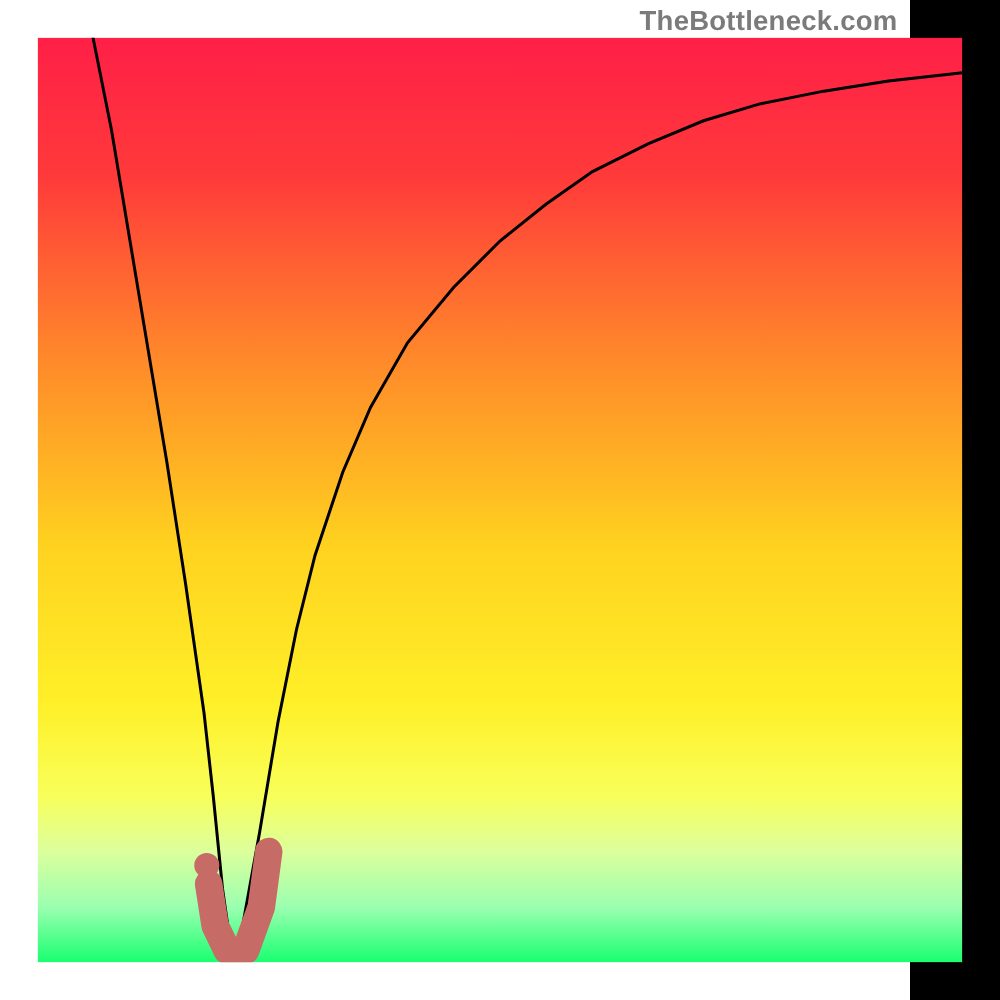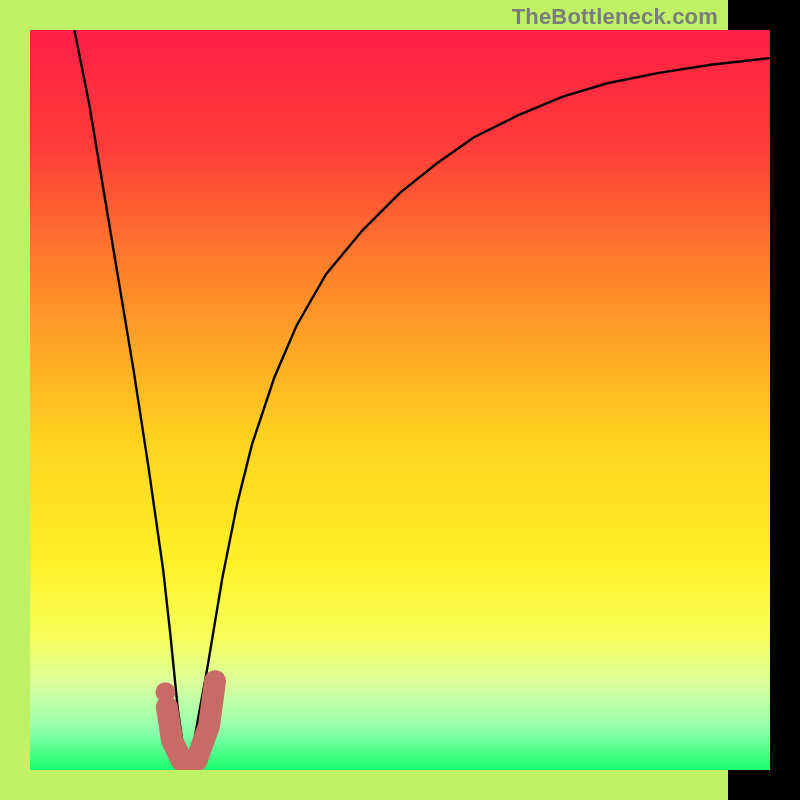--- a/index.html
+++ b/index.html
@@ -7,21 +7,21 @@
     padding: 0;
     width: 800px;
     height: 800px;
     background: #000;
     overflow: hidden;
   }
   .frame {
     position: relative;
     width: 728px;
     height: 800px;
-    background: #bef264;
+    background: #ffffff;
   }
   .plot-area {
     position: absolute;
     left: 30px;
     top: 30px;
     width: 740px;
     height: 740px;
     overflow: hidden;
   }
   .watermark {

